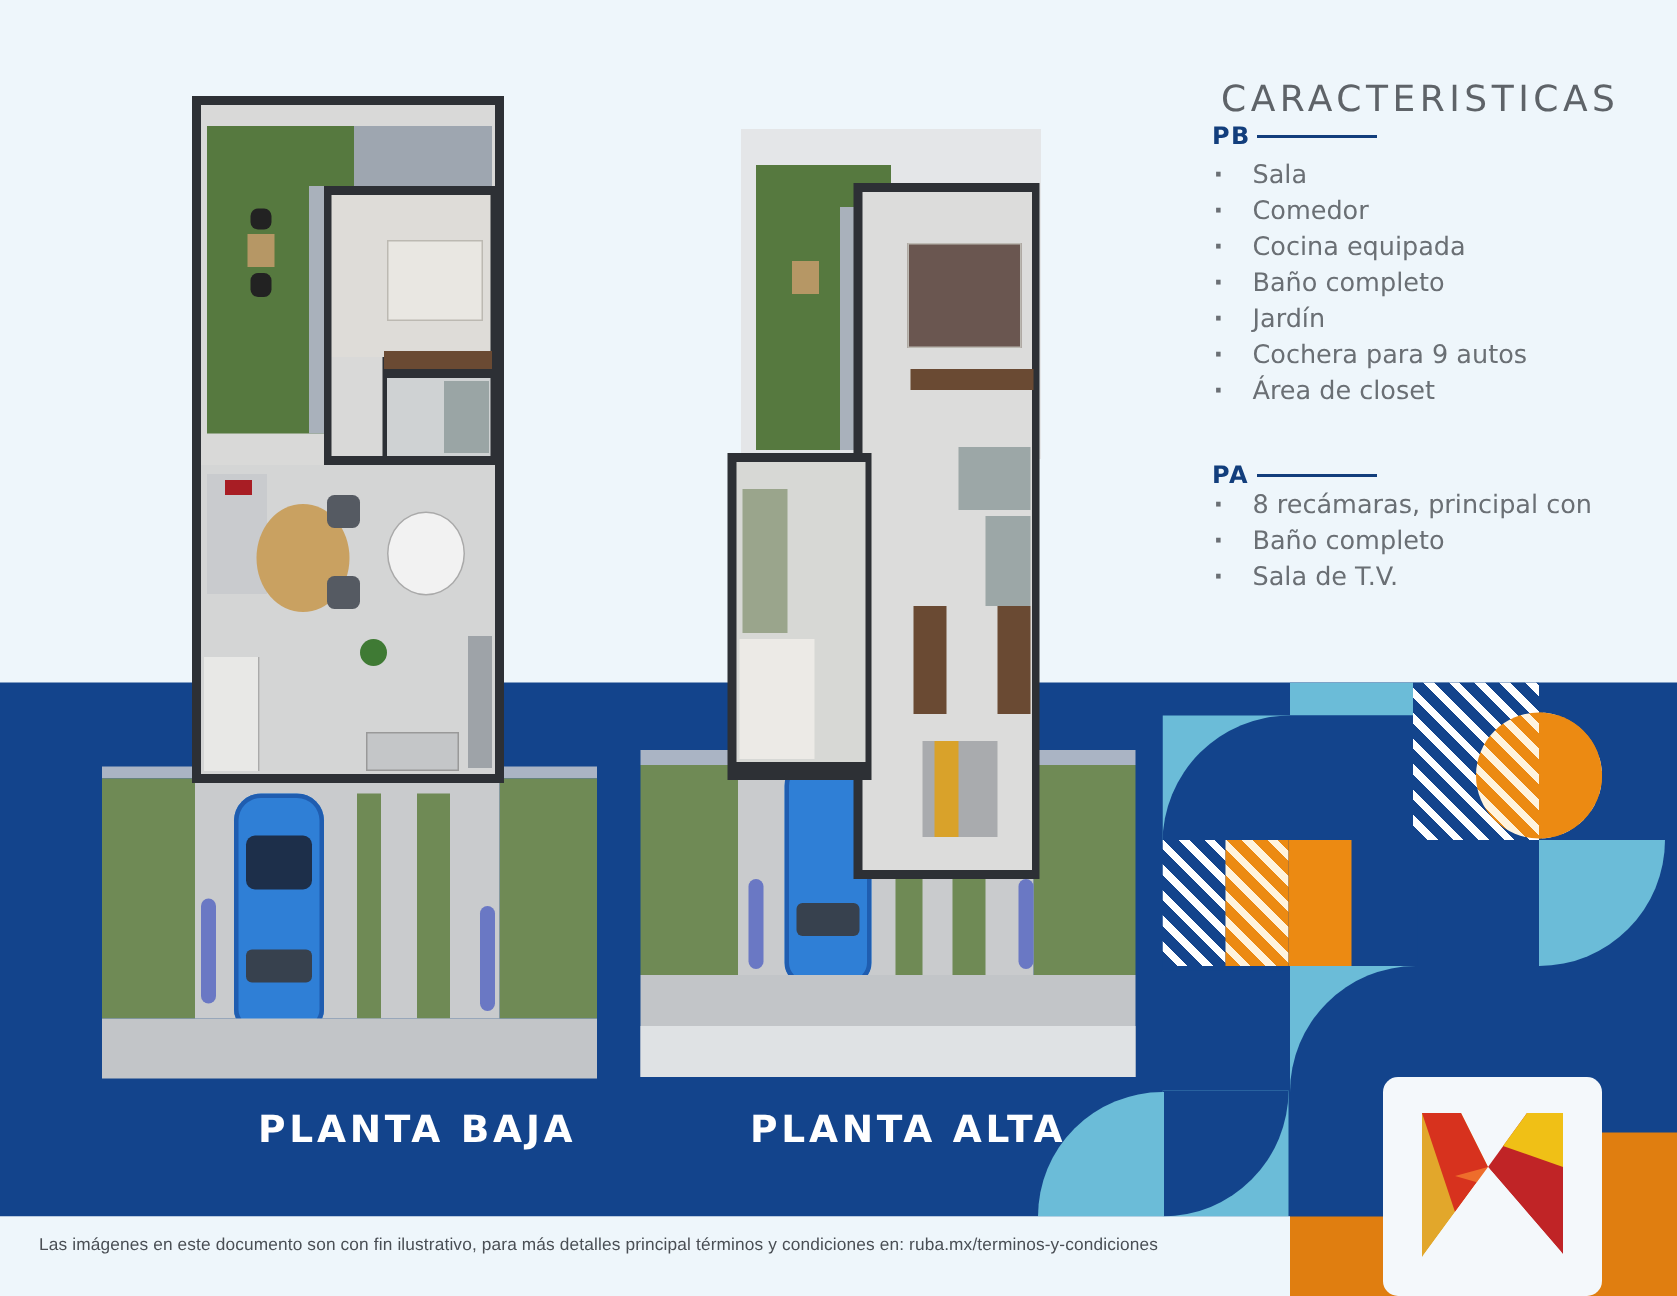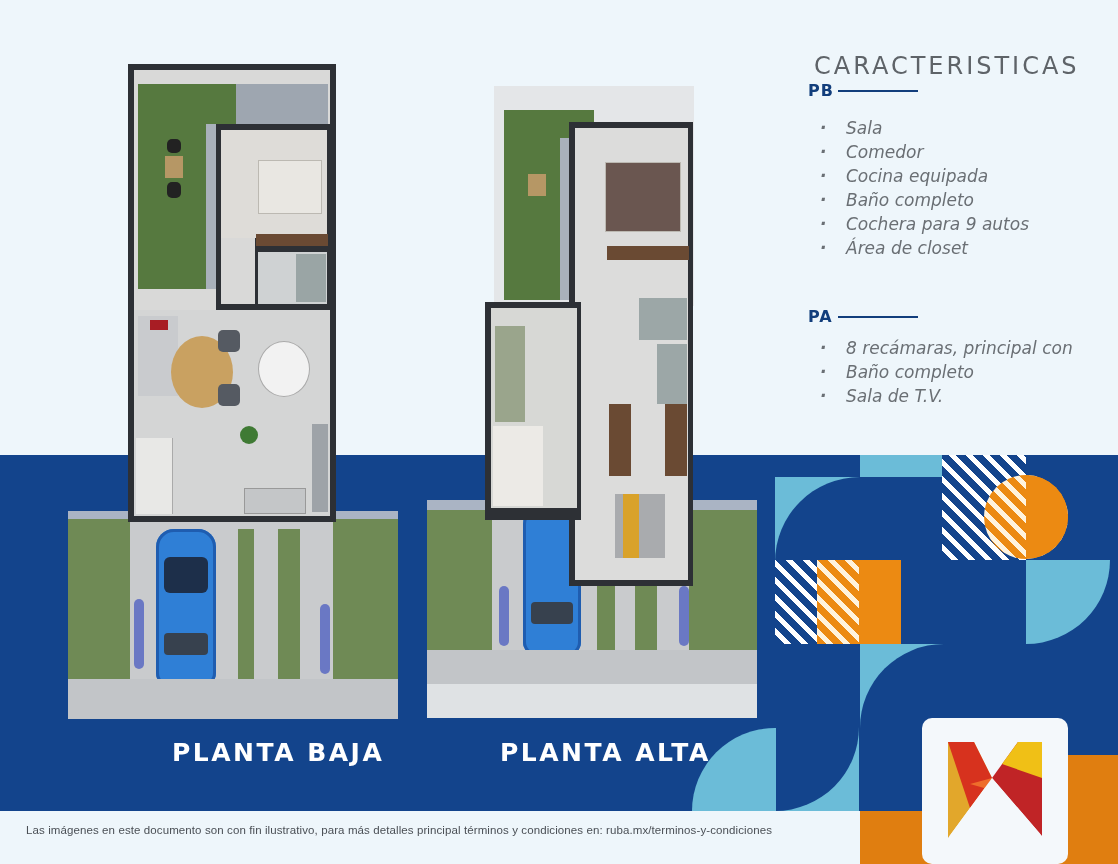--- a/index.html
+++ b/index.html
@@ -26,21 +26,21 @@
   .wood { background:#6a4a33; }
   .sofa { background:#c9cbce; }
   .lavender { background:#6a78c4; border-radius:6px; }
 
   .plan-label { color:#ffffff; font-size:25px; font-weight:bold; letter-spacing:2.5px; white-space:nowrap; font-family:"DejaVu Sans", sans-serif; }
 
   
   .feat-title { left:814px; top:52px; font-size:24px; letter-spacing:3px; color:#5e6368; font-family:"DejaVu Sans", sans-serif; }
   .sec-label { font-size:16px; font-weight:bold; color:#123e7c; font-family:"DejaVu Sans", sans-serif; letter-spacing:1px; }
   .sec-line { height:1.5px; background:#123e7c; }
-  .feat-list { list-style:none; margin:12px; padding:0;font-style:italic; }
+  .feat-list { list-style:none; margin:1px; padding:0; }
   .feat-list li { position:relative; padding-left:26px; font-size:17px; color:#6a6f74; line-height:24px; font-family:"DejaVu Sans", sans-serif; }
   .feat-list li::before { content:"\00B7"; position:absolute; left:0; top:0; font-weight:bold; color:#6a6f74; }
   .feat-list li.cont::before { content:""; }
 
   
   .lb { background:#6bbcd8; }
   .db { background:#13448c; }
   .or { background:#ec8a12; }
   .stripe-db { background: repeating-linear-gradient(45deg, #13448c 0 7px, #ffffff 7px 12px); }
   .stripe-or { background: repeating-linear-gradient(45deg, #ec8a12 0 7px, #fff3dd 7px 12px); }
@@ -143,20 +143,21 @@
 
 <div class="abs feat-title">CARACTERISTICAS</div>
 
 <div class="abs sec-label" style="left:808px;top:81px;">PB</div>
 <div class="abs sec-line" style="left:838px;top:90px;width:80px;"></div>
 <ul class="abs feat-list" style="left:808px;top:104px;">
   <li>Sala</li>
   <li>Comedor</li>
   <li>Cocina equipada</li>
   <li>Baño completo</li>
+  <li>Jardín</li>
   <li>Cochera para 9 autos</li>
   <li>Área de closet</li>
 </ul>
 
 <div class="abs sec-label" style="left:808px;top:307px;">PA</div>
 <div class="abs sec-line" style="left:838px;top:316px;width:80px;"></div>
 <ul class="abs feat-list" style="left:808px;top:324px;">
   <li>8 recámaras, principal con</li>
   <li>Baño completo</li>
   <li>Sala de T.V.</li>

